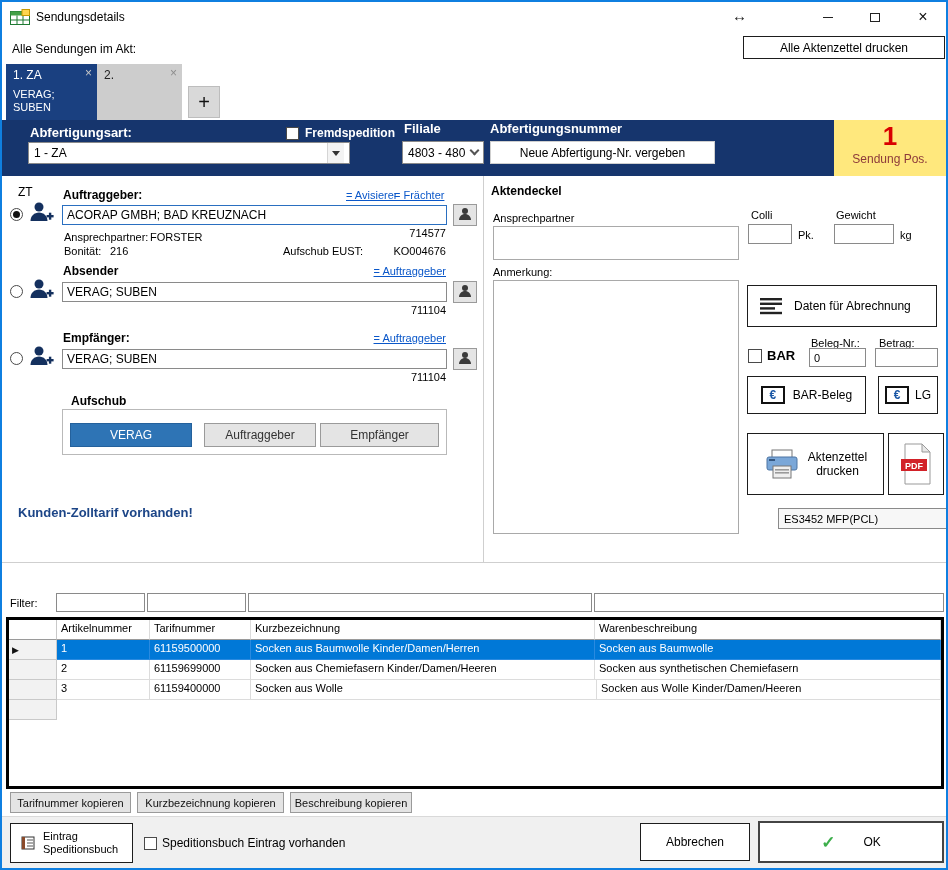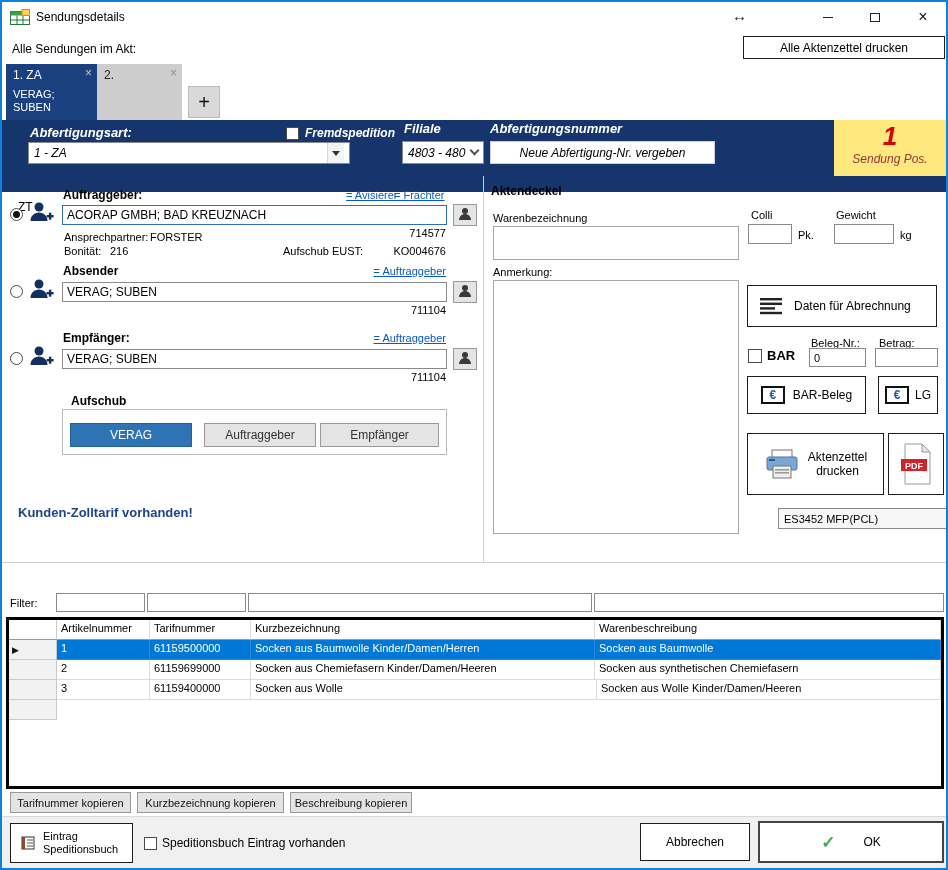--- a/index.html
+++ b/index.html
@@ -70,21 +70,21 @@
     <span class="abs" style="left:7px;top:4px;font-size:12px;">1.  ZA</span>
     <span class="abs" style="right:5px;top:2px;color:#c7c7c7;font-size:12px;">×</span>
     <span class="abs" style="left:7px;top:24px;width:70px;font-size:11px;line-height:13px;white-space:normal;">VERAG; SUBEN</span>
   </div>
   <div class="abs" style="left:95px;top:62px;width:85px;height:56px;background:#cdcdcd;color:#222;">
     <span class="abs" style="left:7px;top:4px;font-size:12px;">2.</span>
     <span class="abs" style="right:5px;top:2px;color:#8d8d8d;font-size:12px;">×</span>
   </div>
   <div class="abs" style="left:186px;top:84px;width:32px;height:32px;background:#d9d9d9;border:1px solid #bdbdbd;display:flex;align-items:center;justify-content:center;font-size:20px;color:#111;">+</div>
 
-  <div class="abs" style="left:0;top:118px;width:944px;height:72px;background:#16356d;font-style:italic;">
+  <div class="abs" style="left:0;top:118px;width:944px;height:56px;background:#16356d;">
     <span class="abs b" style="left:28px;top:5px;font-size:13px;color:#fff;">Abfertigungsart:</span>
     <span class="cb" style="left:284px;top:7px;"></span>
     <span class="abs b" style="left:303px;top:6px;font-size:12px;color:#fff;">Fremdspedition</span>
     <div class="combo" style="left:26px;top:22px;width:322px;height:22px;">
       <span>1 - ZA</span>
       <span class="dropbox">
           <span class="tri"></span>
         </span>
     </div>
     <span class="abs b" style="left:402px;top:1px;font-size:13px;color:#fff;">Filiale</span>
@@ -93,21 +93,21 @@
       <span class="chev"></span>
     </div>
     <span class="abs b" style="left:488px;top:1px;font-size:13px;color:#fff;">Abfertigungsnummer</span>
     <div class="abs" style="left:488px;top:21px;width:225px;height:23px;background:#fff;border:1px solid #cfcfcf;display:flex;align-items:center;justify-content:center;font-size:12px;color:#000;">Neue Abfertigung-Nr. vergeben</div>
     <div class="abs" style="right:0;top:0;width:112px;height:56px;background:#ffe87d;display:flex;flex-direction:column;align-items:center;">
       <span style="color:#d90000;font-size:26px;font-weight:bold;line-height:32px;">1</span>
       <span style="color:#8d3a3a;font-size:12px;">Sendung Pos.</span>
     </div>
   </div>
 
-  <span class="abs s12" style="left:16px;top:183px;margin-top:15px;">ZT</span>
+  <span class="abs s12" style="left:16px;top:183px;">ZT</span>
 
   <span class="radio sel" style="left:8px;top:206px;"></span>
   <span class="abs" style="left:26px;top:198px;">
     <svg width="26" height="24" viewBox="0 0 26 24">
       <circle cx="11" cy="7" r="4.5" fill="#14305e"></circle>
       <path d="M2.5 21c0-5 3.8-8.5 8.5-8.5s8.5 3.5 8.5 8.5z" fill="#14305e"></path>
       <rect x="18.6" y="15" width="7" height="2.4" fill="#14305e"></rect>
       <rect x="20.9" y="12.7" width="2.4" height="7" fill="#14305e"></rect>
     </svg>
   </span>
@@ -177,21 +177,21 @@
 
   <span class="abs s12 b" style="left:69px;top:392px;">Aufschub</span>
   <div class="abs" style="left:60px;top:407px;width:385px;height:46px;border:1px solid #b9b9b9;"></div>
   <div class="abs" style="left:68px;top:421px;width:122px;height:24px;background:#2e74b5;border:1px solid #24619c;color:#fff;display:flex;align-items:center;justify-content:center;font-size:12px;">VERAG</div>
   <div class="btn" style="left:202px;top:421px;width:112px;height:24px;font-size:12px;color:#333;">Auftraggeber</div>
   <div class="btn" style="left:318px;top:421px;width:119px;height:24px;font-size:12px;color:#333;">Empfänger</div>
 
   <span class="abs b" style="left:16px;top:503px;font-size:13px;color:#1c4587;">Kunden-Zolltarif vorhanden!</span>
 
   <span class="abs s12 b" style="left:489px;top:182px;">Aktendeckel</span>
-  <span class="lbl" style="left:491px;top:210px;">Warenbezeichnung</span>
+  <span class="lbl" style="left:491px;top:210px;">Ansprechpartner</span>
   <input class="tb" style="left: 491px; top: 224px; width: 246px; height: 34px; border-color: rgb(169, 169, 169);" value="">
   <span class="lbl" style="left:491px;top:264px;">Anmerkung:</span>
   <textarea class="tb" style="left: 491px; top: 278px; width: 246px; height: 254px; border-color: rgb(169, 169, 169);"></textarea>
 
   <span class="lbl" style="left:749px;top:207px;">Colli</span>
   <input class="tb" style="left: 746px; top: 222px; width: 44px; height: 20px;" value="">
   <span class="lbl" style="left:796px;top:227px;">Pk.</span>
   <span class="lbl" style="left:834px;top:207px;">Gewicht</span>
   <input class="tb" style="left: 832px; top: 222px; width: 60px; height: 20px;" value="">
   <span class="lbl" style="left:898px;top:227px;">kg</span>

